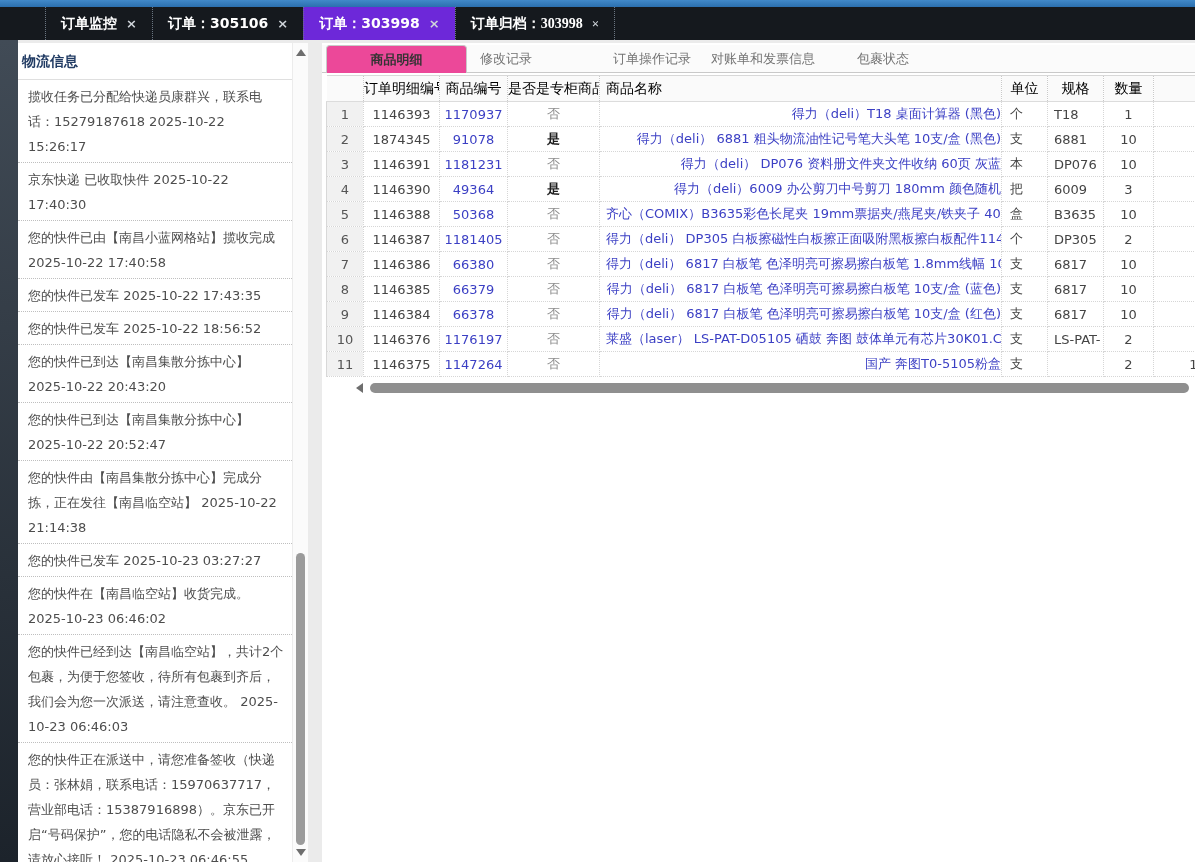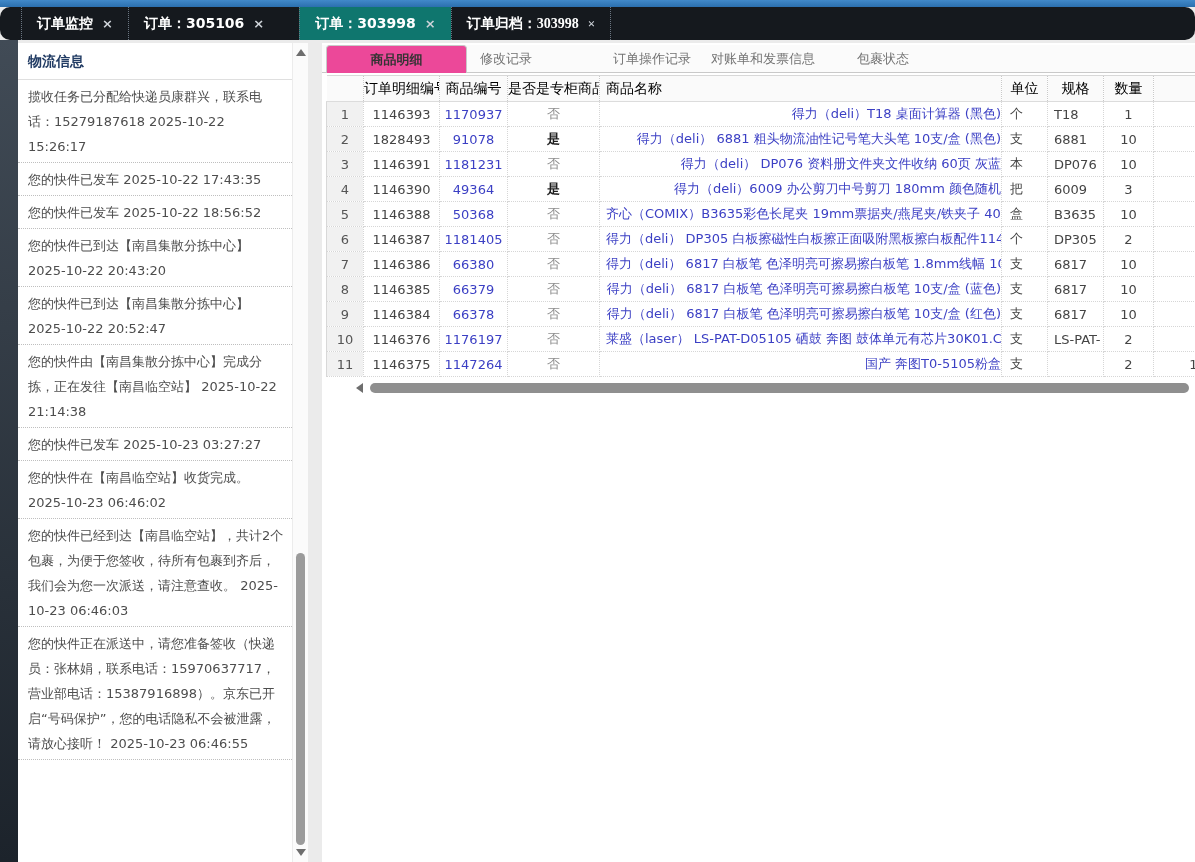--- a/index.html
+++ b/index.html
@@ -6,35 +6,35 @@
   html,body { width:1195px; height:862px; overflow:hidden; background:#ebebeb;
     font-family:"DejaVu Sans", sans-serif; }
   .screen { position:relative; width:1195px; height:862px; }
 
   
   .topstrip { position:absolute; left:0; top:0; width:100%; height:7px;
     background:linear-gradient(#4189c9,#2b6fae); }
 
   
   .tabbar { position:absolute; left:0; top:7px; width:100%; height:33px;
-    background:#15191e; display:flex; align-items:stretch; padding-left:21px;border-radius:10px; }
+    background:#15191e; display:flex; align-items:stretch; padding-left:45px; }
   .tab { display:flex; align-items:center; padding:0 15px; color:#fff;
     font-size:14px; font-weight:bold; border-left:1px dotted #6b7682; cursor:pointer; }
   .tab:last-child { border-right:1px dotted #6b7682;font-family:Liberation Serif, serif; }
-  .tab.active { background:#0f766e;margin-left:20px; }
+  .tab.active { background:#6d28d9; }
   .tab-close { margin-left:9px; color:#cfd4da; font-weight:bold; font-size:13px; }
 
   
   .left-rail { position:absolute; left:0; top:40px; width:18px; height:822px;
     background:linear-gradient(#414b56,#1c232b); }
 
   
   .logi { position:absolute; left:18px; top:43px; width:290px; height:819px;
     background:#fff; overflow:hidden; }
-  .logi-title { padding:10px 10px 8px; font-size:14px; font-weight:bold;
+  .logi-title { padding:10px 4px 8px; font-size:14px; font-weight:bold;
     color:#223c64; border-bottom:1px solid #dfdfdf; }
   .msgs { margin-right:16px; }
   .msg { padding:4px 8px 3px 10px; line-height:25px; font-size:13px;
     color:#4d4d4d; border-bottom:1px dotted #bfbfbf; }
 
   
   .vsb { position:absolute; right:0; top:0; bottom:0; width:16px;
     background:#fbfbfb; border-left:1px solid #ececec; }
   .vsb-up { position:absolute; top:6px; left:3px; width:0; height:0;
     border-left:5px solid transparent; border-right:5px solid transparent;
@@ -112,20 +112,22 @@
       <span class="tab-close">×</span>
     </div>
   </div>
 
   <div class="left-rail"></div>
 
   <div class="logi">
     <div class="logi-title">物流信息</div>
     <div class="msgs">
       <div class="msg">揽收任务已分配给快递员康群兴，联系电话：15279187618 2025-10-22 15:26:17</div>
+      <div class="msg">京东快递 已收取快件 2025-10-22 17:40:30</div>
+      <div class="msg">您的快件已由【南昌小蓝网格站】揽收完成 2025-10-22 17:40:58</div>
       <div class="msg">您的快件已发车 2025-10-22 17:43:35</div>
       <div class="msg">您的快件已发车 2025-10-22 18:56:52</div>
       <div class="msg">您的快件已到达【南昌集散分拣中心】 2025-10-22 20:43:20</div>
       <div class="msg">您的快件已到达【南昌集散分拣中心】 2025-10-22 20:52:47</div>
       <div class="msg">您的快件由【南昌集散分拣中心】完成分拣，正在发往【南昌临空站】 2025-10-22 21:14:38</div>
       <div class="msg">您的快件已发车 2025-10-23 03:27:27</div>
       <div class="msg">您的快件在【南昌临空站】收货完成。 2025-10-23 06:46:02</div>
       <div class="msg">您的快件已经到达【南昌临空站】，共计2个包裹，为便于您签收，待所有包裹到齐后，我们会为您一次派送，请注意查收。 2025-10-23 06:46:03</div>
       <div class="msg">您的快件正在派送中，请您准备签收（快递员：张林娟，联系电话：15970637717，营业部电话：15387916898）。京东已开启“号码保护”，您的电话隐私不会被泄露，请放心接听！ 2025-10-23 06:46:55</div>
 
@@ -179,21 +181,21 @@
             <td class="pid">1170937</td>
             <td class="flag no">否</td>
             <td class="name">得力（deli）T18 桌面计算器 (黑色)</td>
             <td class="unit">个</td>
             <td class="spec">T18</td>
             <td class="qty">1</td>
             <td class="extra"></td>
           </tr>
           <tr>
             <td class="idx">2</td>
-            <td>1828493</td>
+            <td>1874345</td>
             <td class="pid">91078</td>
             <td class="flag yes">是</td>
             <td class="name">得力（deli） 6881 粗头物流油性记号笔大头笔 10支/盒 (黑色)</td>
             <td class="unit">支</td>
             <td class="spec">6881</td>
             <td class="qty">10</td>
             <td class="extra"></td>
           </tr>
           <tr>
             <td class="idx">3</td>

